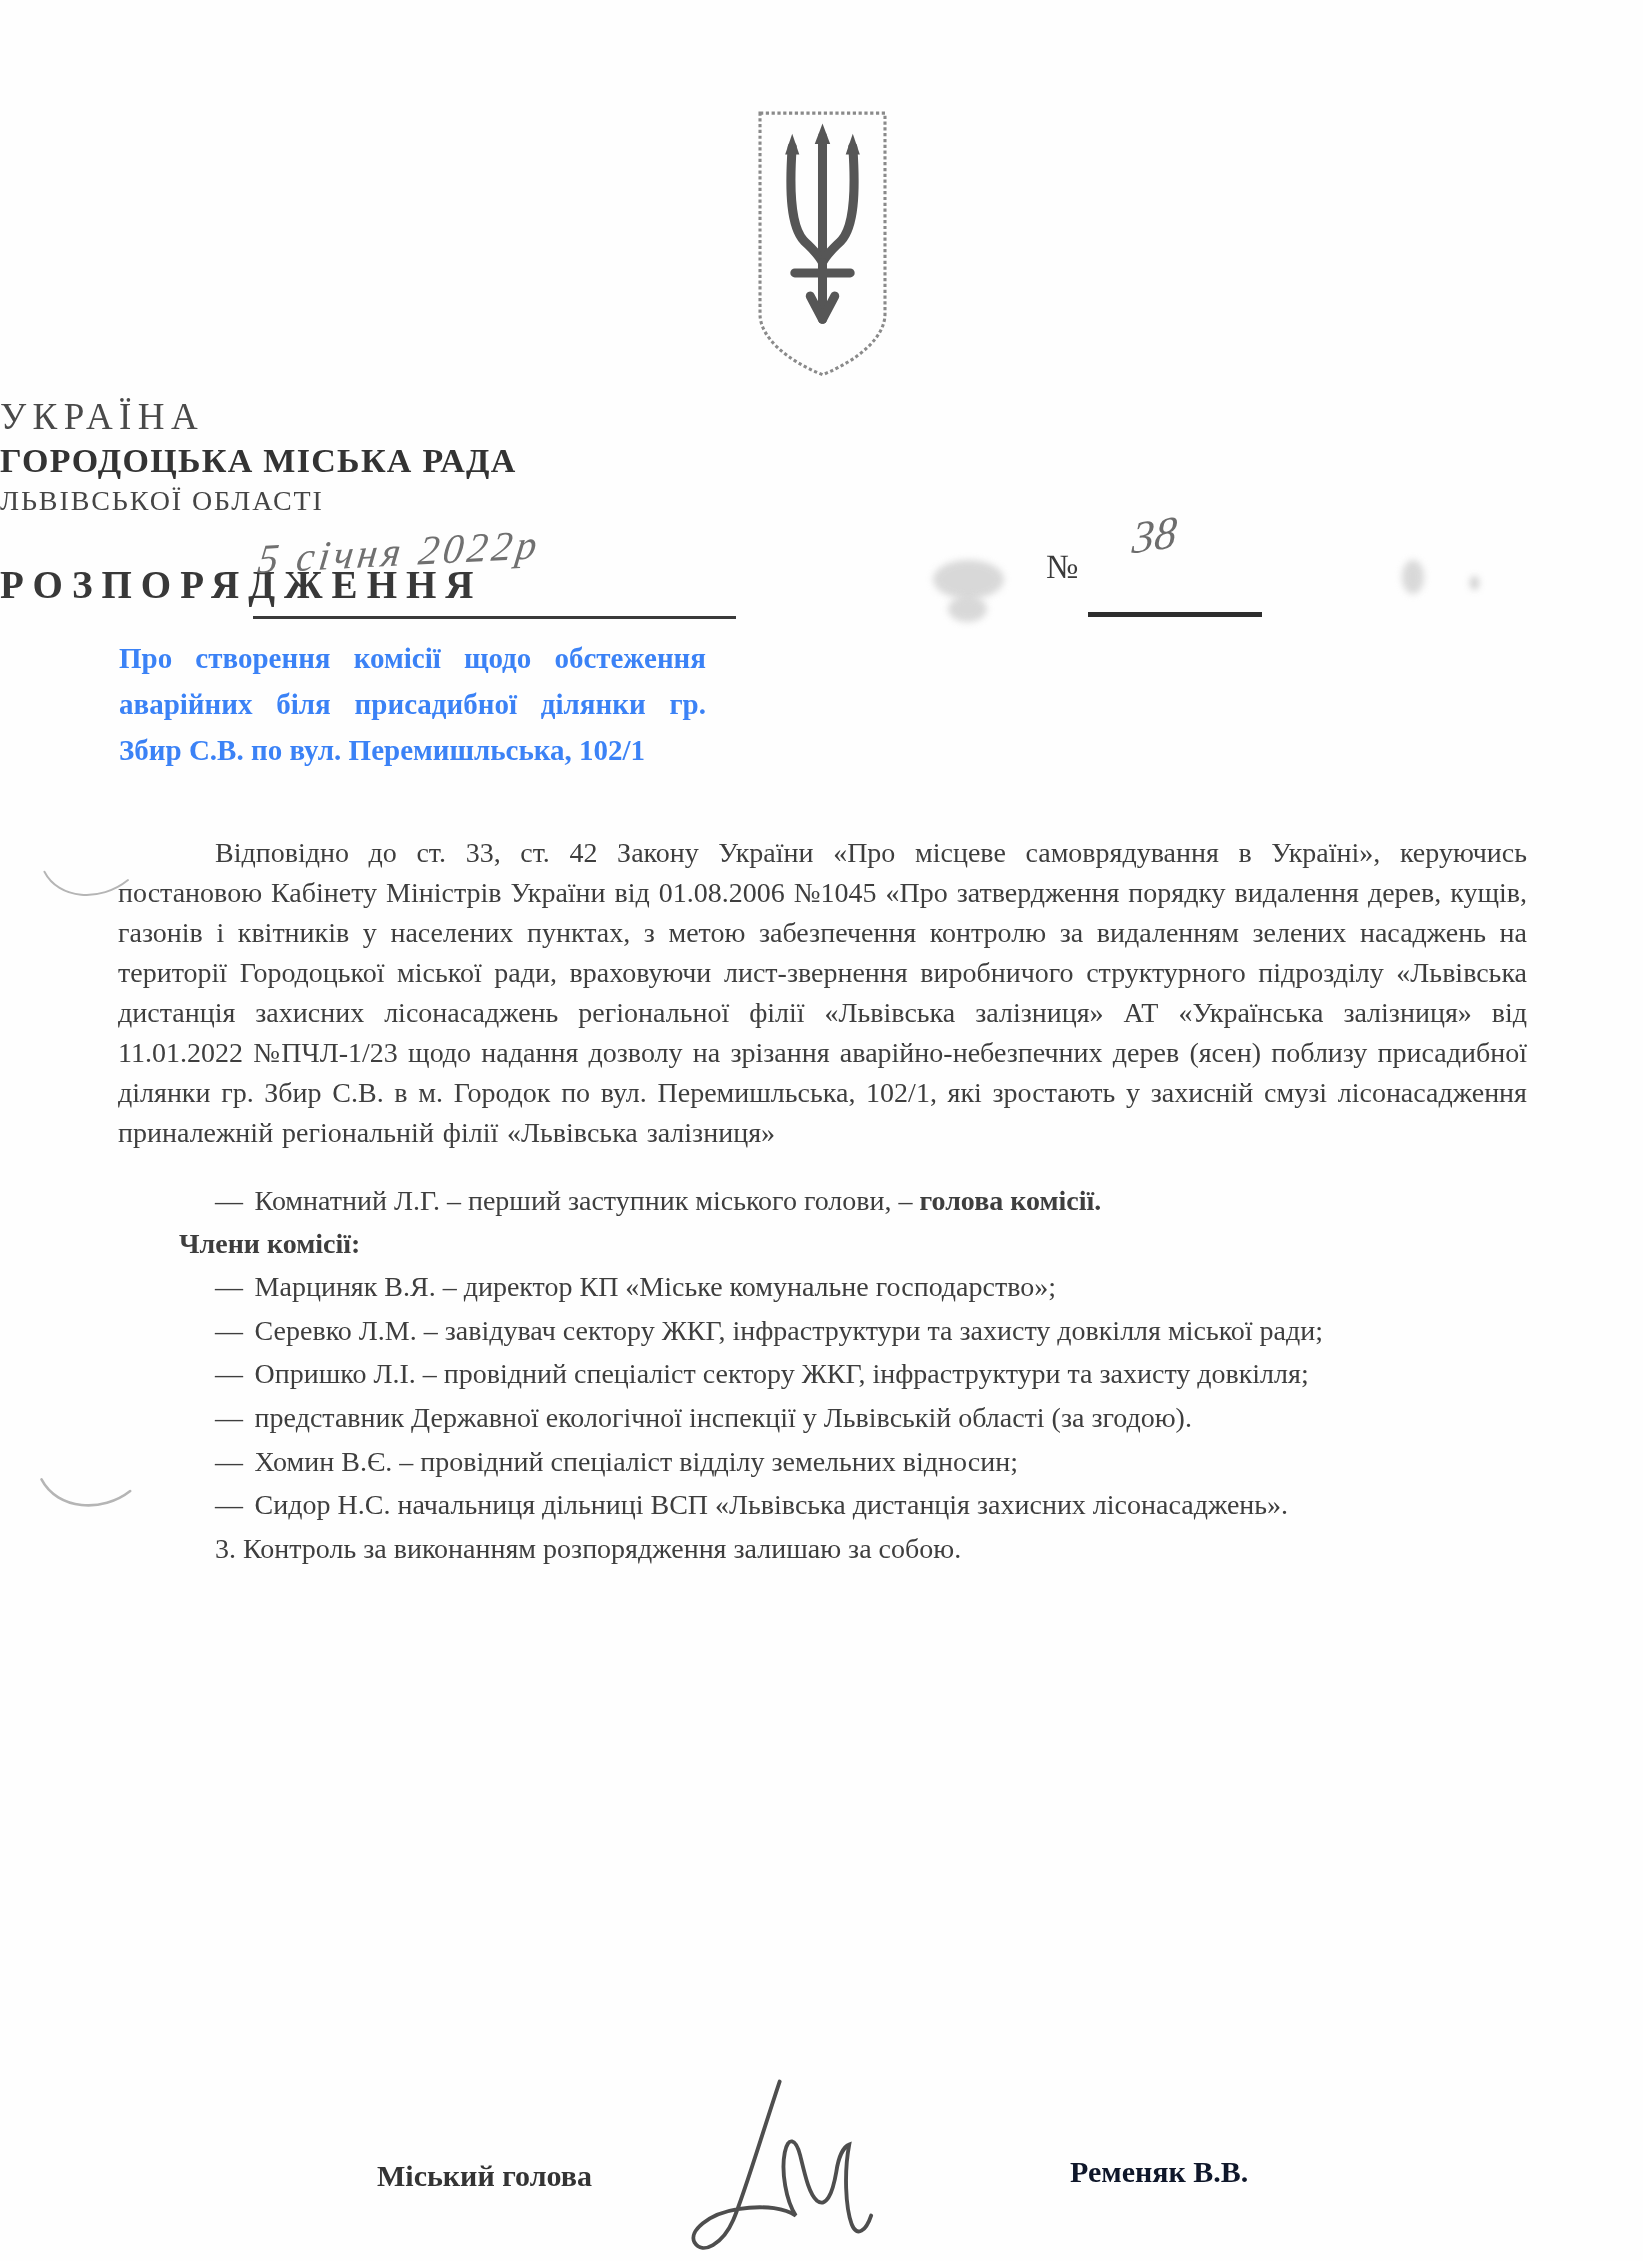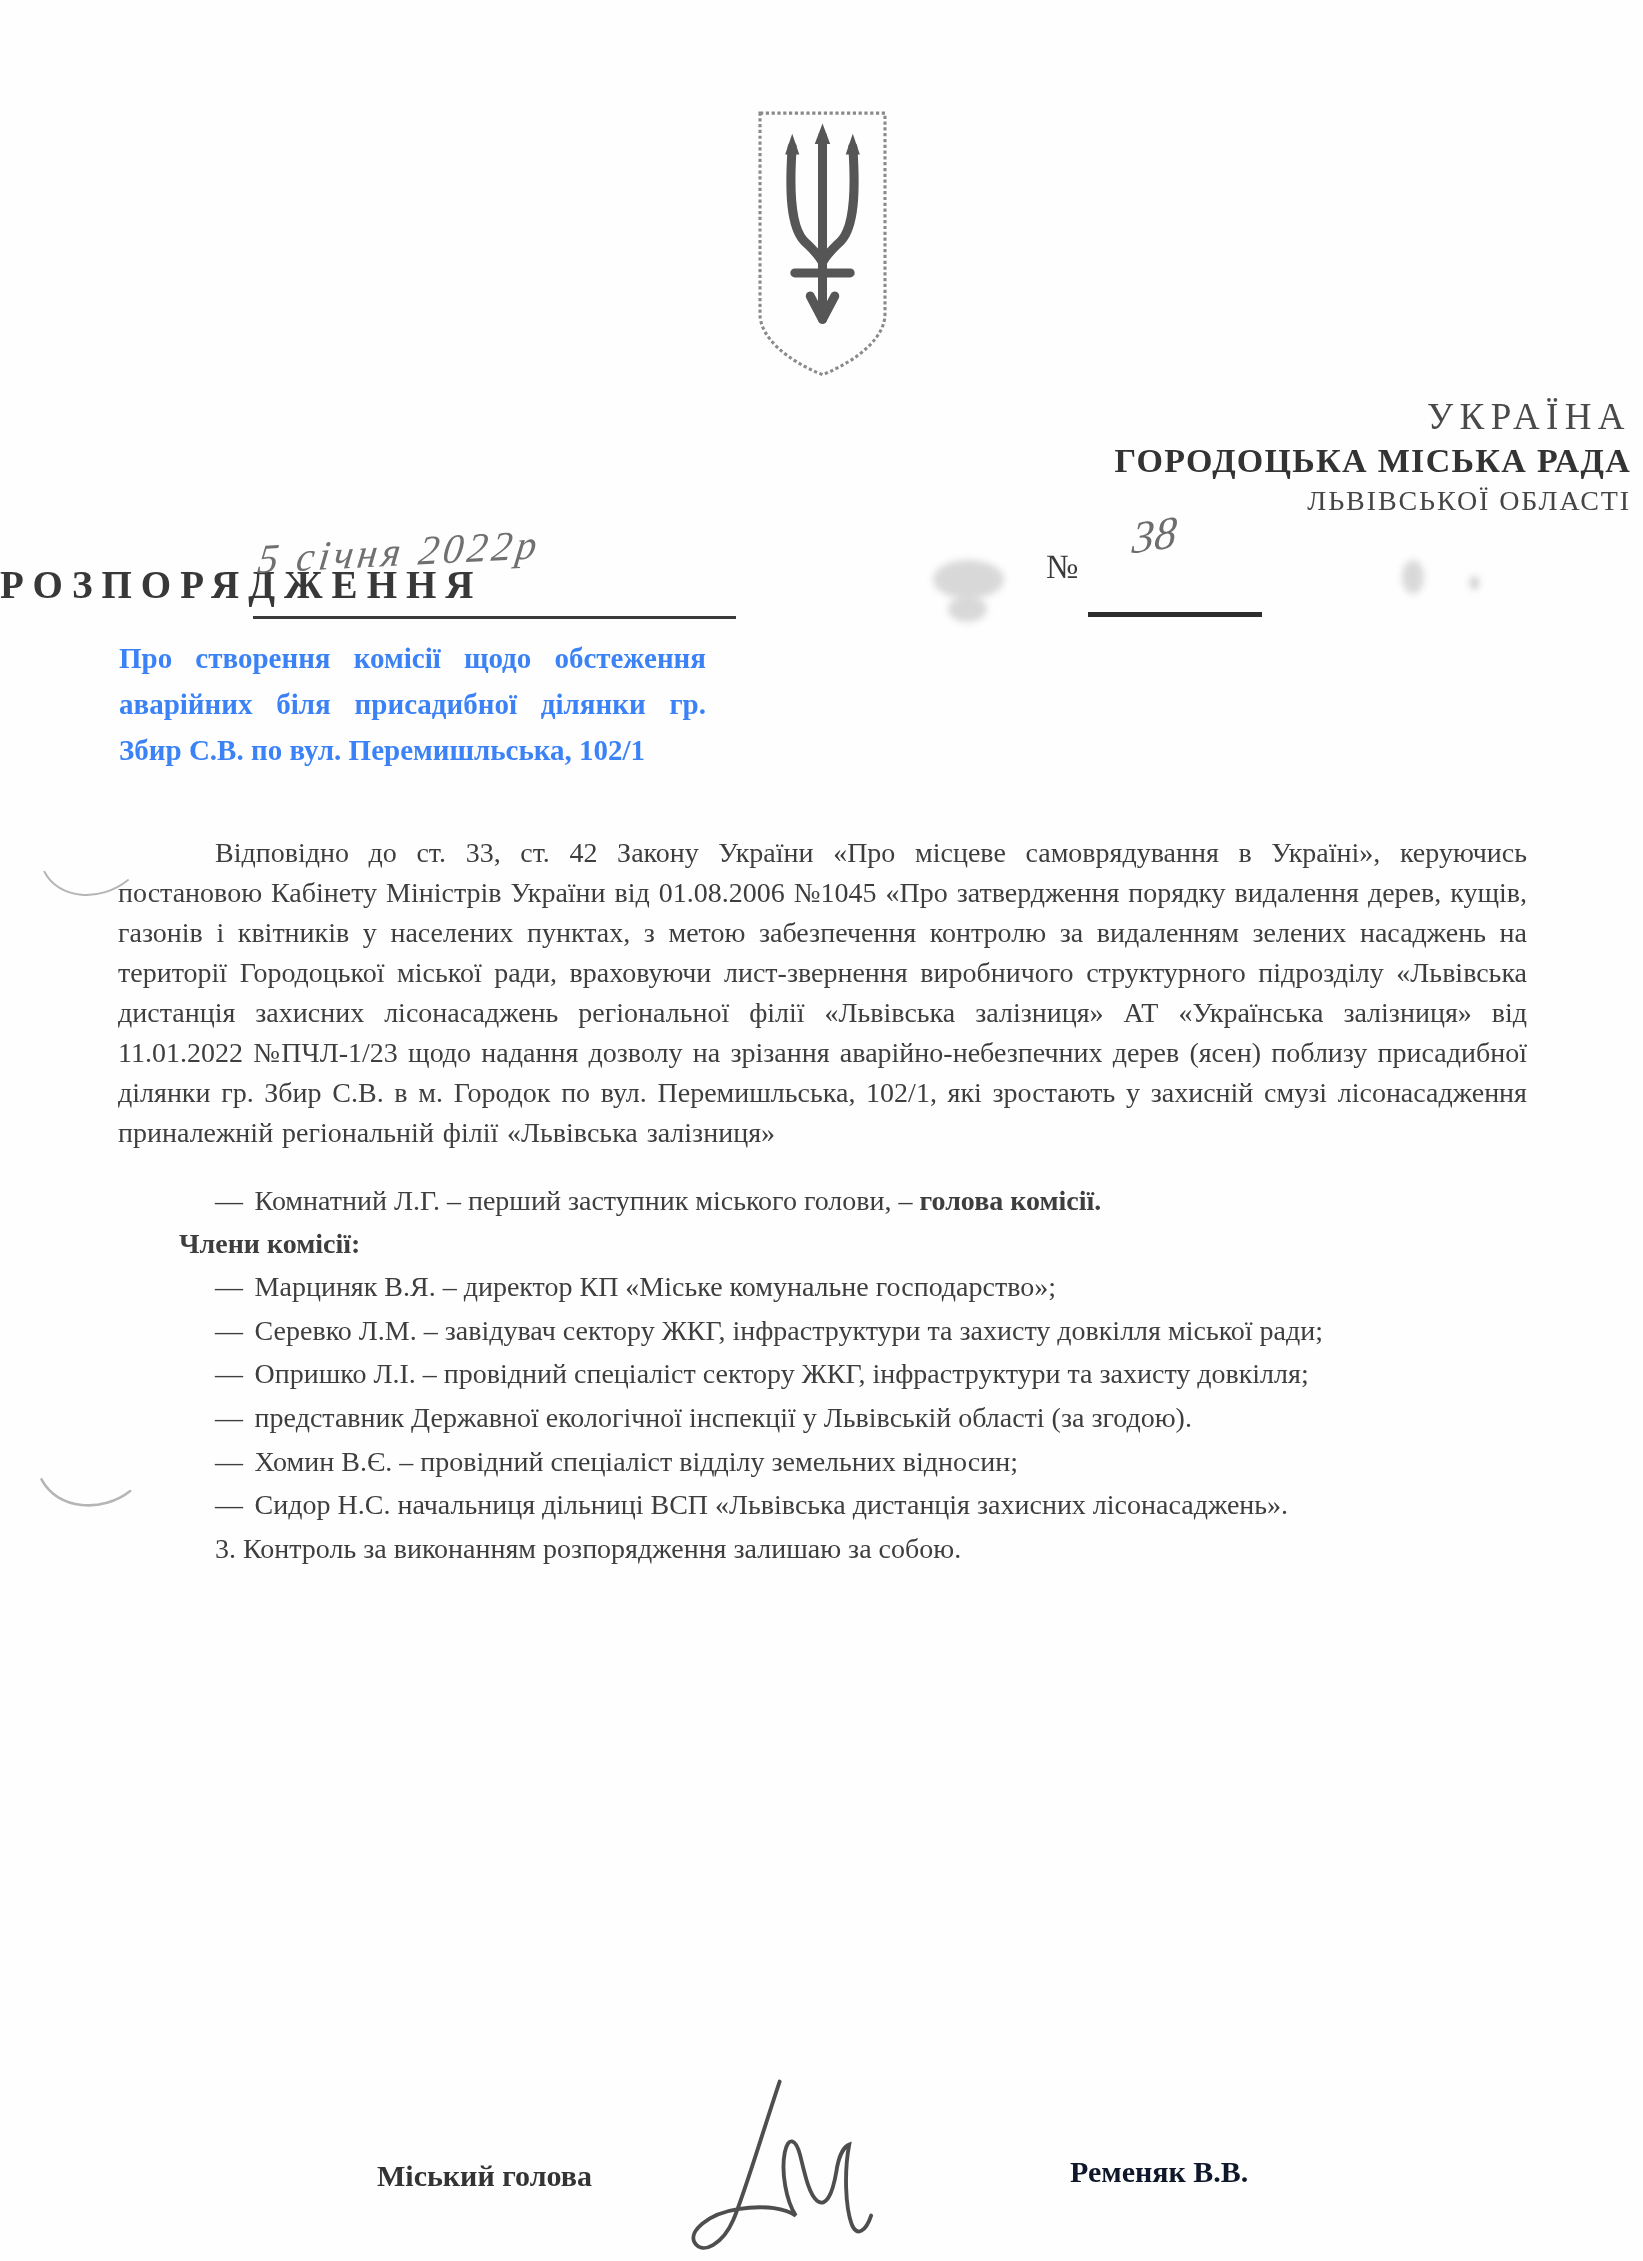--- a/index.html
+++ b/index.html
@@ -10,21 +10,21 @@
     font-family:"Liberation Serif","DejaVu Serif",serif;
     color:#3c3c3c;
     overflow:hidden;
   }
   
   .emblem-wrap{
     position:absolute;top:108px;left:0;width:1644px;
     display:flex;justify-content:center;
   }
   .header-text{
-    position:absolute;top:394px;left:0;width:1631px;text-align:right;
+    position:absolute;top:394px;left:0;width:1631px;text-align:left;
   }
   .country{
     font-size:37px;letter-spacing:6.4px;color:#4a4a4a;line-height:45px;
   }
   .council{
     font-size:34px;font-weight:bold;letter-spacing:1.3px;color:#333;line-height:43px;
   }
   .oblast{
     font-size:28px;letter-spacing:1.9px;color:#454545;line-height:37px;
   }

